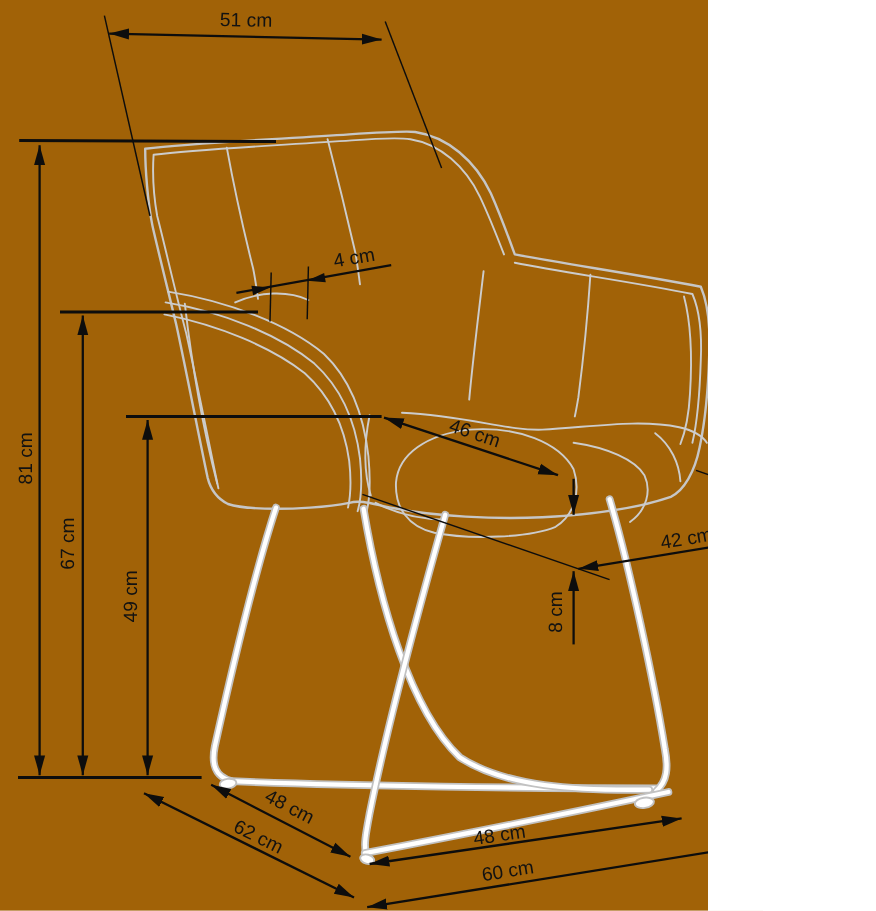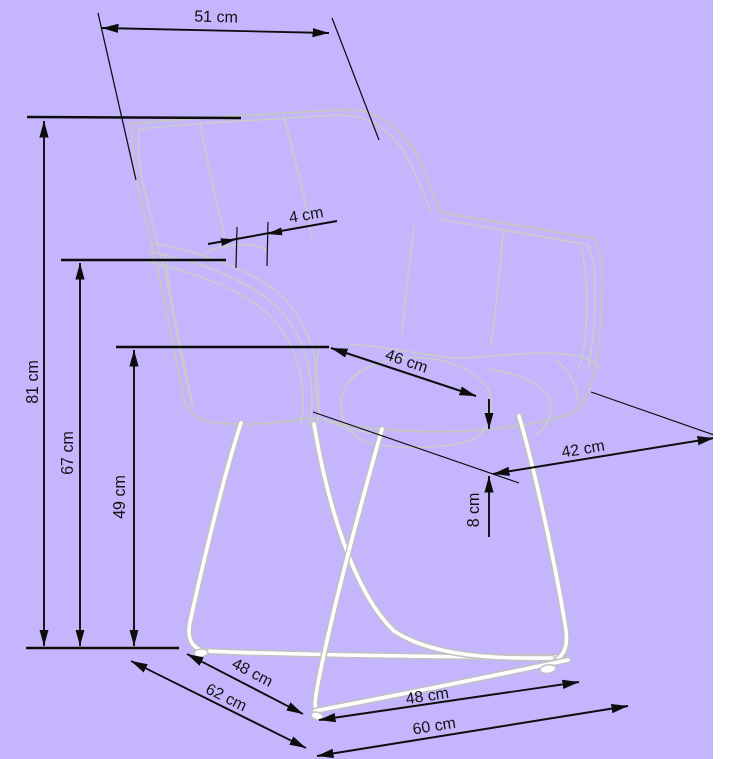--- a/index.html
+++ b/index.html
@@ -1,17 +1,17 @@
 <!DOCTYPE html>
 <html><head>
 <meta charset="utf-8">
 <style>
   html,body{margin:0;padding:0;background:#ffffff;}
-  .stage{position:relative;width:702px;height:759px;background:#c4b5fd;overflow:hidden;
-         font-family:"Liberation Sans",sans-serif;padding-left:11px;}
+  .stage{position:relative;width:590px;height:759px;background:#a16207;overflow:hidden;
+         font-family:"Liberation Sans",sans-serif;}
   svg{display:block;}
   text.dim-label{font-family:"Liberation Sans",sans-serif;font-size:16px;fill:#121212;}
   .chair{stroke:#c6c6c6;fill:none;stroke-width:2;stroke-linecap:round;stroke-linejoin:round;}
   .chair-thin{stroke:#cccccc;fill:none;stroke-width:1.6;stroke-linecap:round;stroke-linejoin:round;}
   .tube-out{stroke:#c2c2c2;fill:none;stroke-width:6.5;stroke-linecap:round;}
   .tube-in{stroke:#ffffff;fill:none;stroke-width:3.6;stroke-linecap:round;}
   .glide{fill:#ffffff;stroke:#c2c2c2;stroke-width:1.6;}
   .dim{stroke:#0d0d0d;stroke-width:1.9;fill:none;}
   .ext{stroke:#0d0d0d;stroke-width:1.2;fill:none;}
   .ref{stroke:#0d0d0d;stroke-width:2.5;fill:none;}

